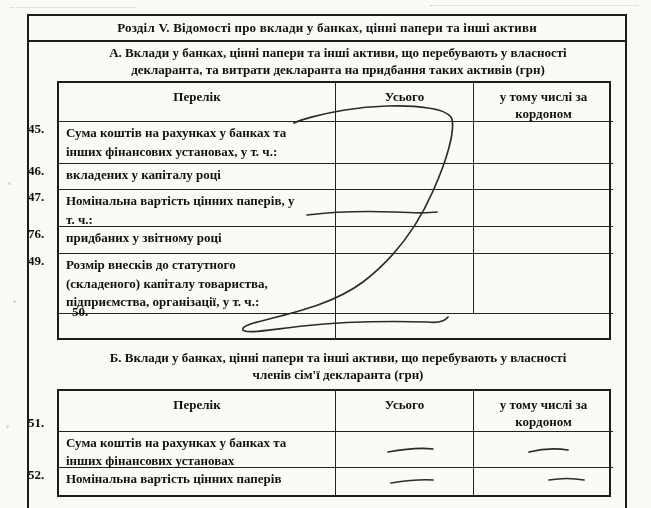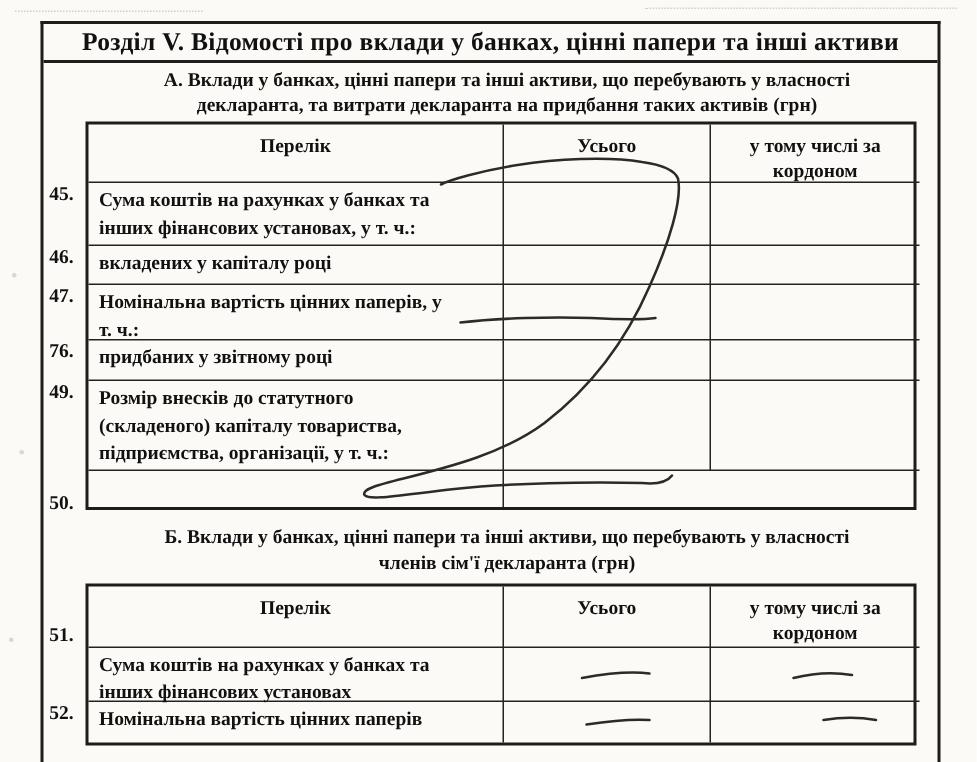--- a/index.html
+++ b/index.html
@@ -17,21 +17,21 @@
 
   .outer{
     position:absolute;left:27px;top:14px;width:600px;height:500px;
     border:2px solid #1d1d1b;border-bottom:none;
     box-sizing:border-box;
     background:transparent;
   }
   .title-row{
     height:24px;line-height:24px;
     border-bottom:2px solid #1d1d1b;
-    text-align:center;font-weight:bold;font-size:17px;
+    text-align:center;font-weight:bold;font-size:13px;
     letter-spacing:.2px;
   }
   .subheading{
     position:absolute;left:27px;width:622px;
     text-align:center;font-weight:bold;font-size:13px;line-height:17px;
     white-space:pre-line;
   }
   .subheading-a{top:44px;}
   .subheading-b{top:349px;}
 
@@ -55,21 +55,21 @@
   .c.lastrow{border-bottom:none;}
   .c.head{
     text-align:center;padding-top:5px;line-height:17px;white-space:pre-line;
   }
   .c.label{
     padding:2px 4px 0 7px;line-height:18.5px;white-space:pre-line;
   }
   .tbl-b .c.label{line-height:17.5px;}
   .rownum{
     position:absolute;left:28px;width:26px;
-    text-align:center;font-weight:bold;font-size:13px;line-height:14px;
+    text-align:left;font-weight:bold;font-size:13px;line-height:14px;
   }
   .ink{position:absolute;left:0;top:0;pointer-events:none;}
   .ink path{fill:none;stroke:#2b2b28;stroke-width:1.7;stroke-linecap:round;stroke-linejoin:round;}
 </style>
 </head>
 <body>
 
 <div class="page">
 
   <div class="artifact" style="left:10px;top:7px;width:125px;"></div>
@@ -117,21 +117,21 @@
 
     <div class="c lastrow"></div>
     <div class="c col3 lastrow"></div>
   </div>
 
   <div class="rownum" style="top:122px;">45.</div>
   <div class="rownum" style="top:164px;">46.</div>
   <div class="rownum" style="top:190px;">47.</div>
   <div class="rownum" style="top:227px;">76.</div>
   <div class="rownum" style="top:254px;">49.</div>
-  <div class="rownum" style="top:328px;">50.</div>
+  <div class="rownum" style="top:305px;margin-left:44px;">50.</div>
 
   <div class="subheading subheading-b">Б. Вклади у банках, цінні папери та інші активи, що перебувають у власності
 членів сім'ї декларанта (грн)</div>
 
   <div class="tbl tbl-b">
     <div class="c head">Перелік</div>
     <div class="c head">Усього</div>
     <div class="c head col3">у тому числі за
 кордоном</div>
 

